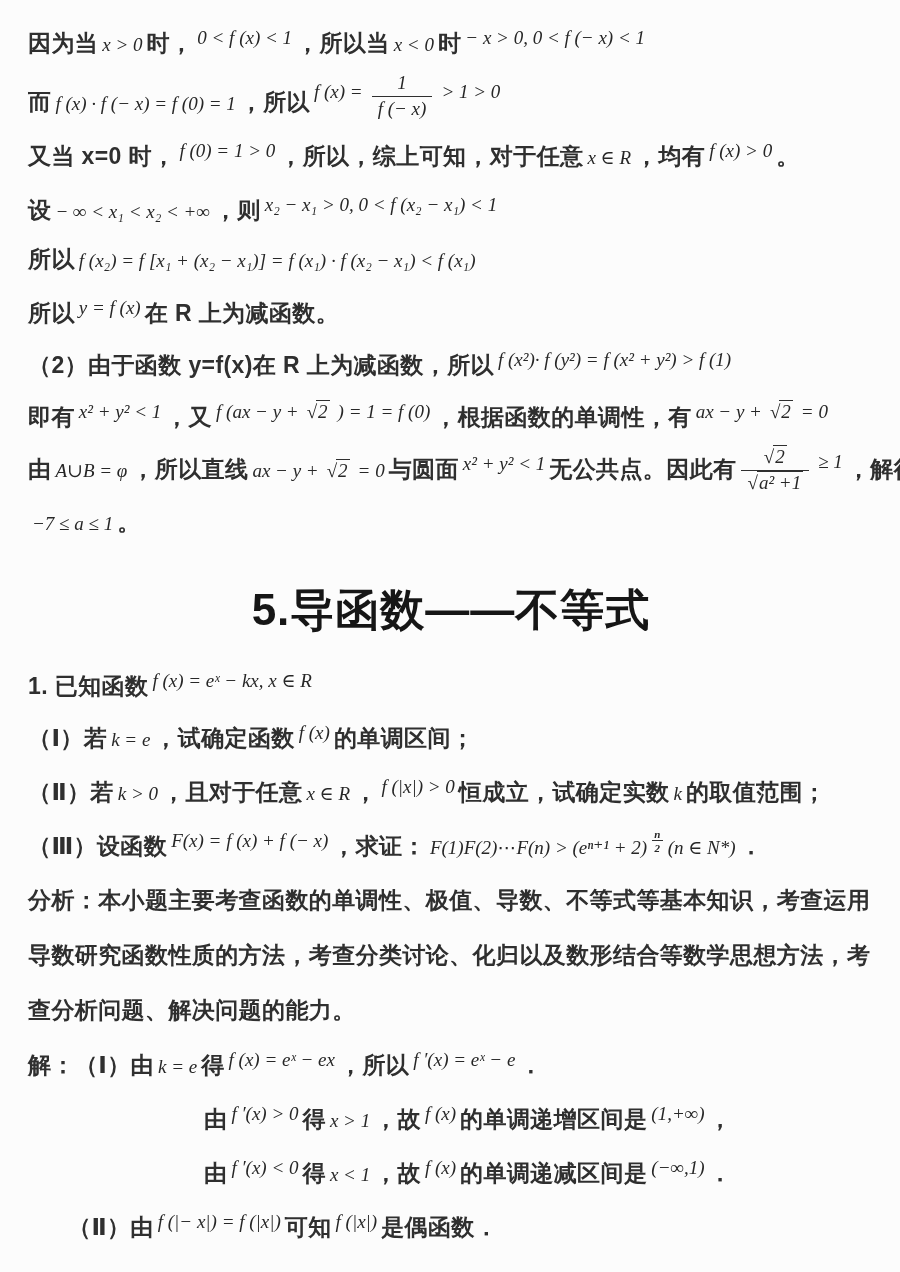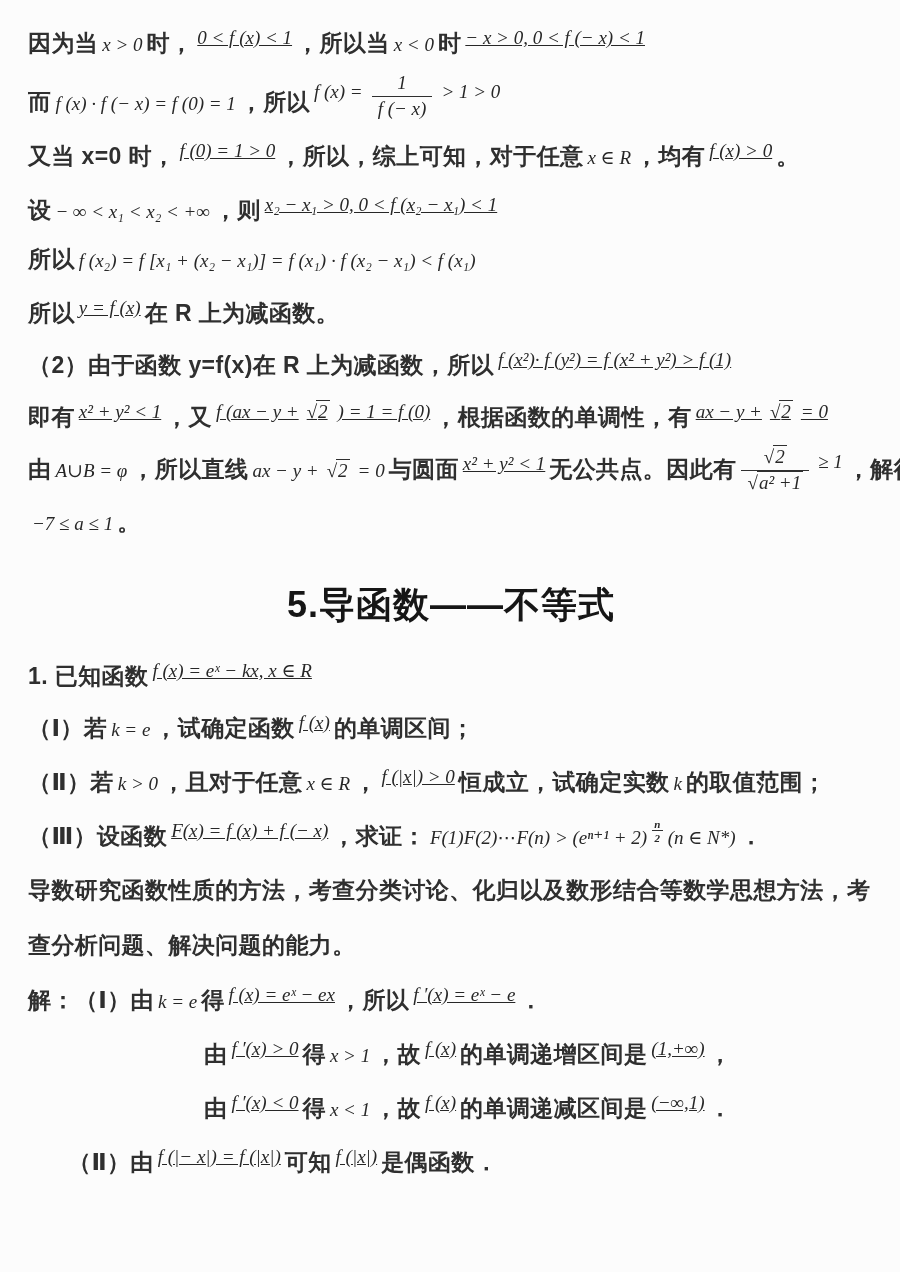--- a/index.html
+++ b/index.html
@@ -27,21 +27,21 @@
   .seg-cn { }
   .seg-m {
     font-family: "Liberation Serif", "DejaVu Serif", "DejaVu Sans", serif;
     font-style: italic;
     font-weight: 500;
     font-size: 19px;
     letter-spacing: 0;
     margin: 0 4px;
     color: #272727;
   }
-  .up { vertical-align: 7px; text-decoration: underline; }
+  .up { vertical-align: 7px; }
 
   .frac {
     display: inline-flex;
     flex-direction: column;
     align-items: center;
     vertical-align: middle;
     line-height: 1.2;
     margin: 0 5px;
     font-size: 18px;
   }
@@ -66,21 +66,21 @@
     font-family: "Liberation Serif", "DejaVu Serif", serif;
     font-style: italic;
     margin: 0 1px;
     color: #272727;
   }
   .supfrac .sfn { border-bottom: 1px solid #2f2f2f; padding: 0 2px; }
   .supfrac .sfd { padding-top: 1px; }
 
   .heading {
     text-align: center;
-    font-size: 36px;
+    font-size: 44px;
     font-weight: 800;
     letter-spacing: 1px;
     color: #161616;
     margin: 38px 0 24px 0;
     line-height: 1.25;
   }
 </style>
 </head>
 <body style="background: rgb(252, 252, 252); color: rgb(47, 47, 47);">
 
@@ -113,19 +113,20 @@
 <h1 class="heading" style="color: rgb(22, 22, 22);">5.导函数——不等式</h1>
 
 <div id="problem-section">
     <div class="line"><span class="seg-cn">1. 已知函数</span><span class="seg-m up">f (x) = eˣ − kx,  x ∈ R</span></div>
     <div class="line"><span class="seg-cn">（Ⅰ）若</span><span class="seg-m">k = e</span><span class="seg-cn">，试确定函数</span><span class="seg-m up">f (x)</span><span class="seg-cn">的单调区间；</span></div>
     <div class="line"><span class="seg-cn">（Ⅱ）若</span><span class="seg-m">k &gt; 0</span><span class="seg-cn">，且对于任意</span><span class="seg-m">x ∈ R</span><span class="seg-cn">，</span><span class="seg-m up">f (|x|) &gt; 0</span><span class="seg-cn">恒成立，试确定实数</span><span class="seg-m">k</span><span class="seg-cn">的取值范围；</span></div>
     <div class="line"><span class="seg-cn">（Ⅲ）设函数</span><span class="seg-m up">F(x) = f (x) + f (− x)</span><span class="seg-cn">，求证：</span><span class="seg-m">F(1)F(2)⋯F(n) &gt; (eⁿ⁺¹ + 2)</span><span class="supfrac">
         <span class="sfn">n</span>
         <span class="sfd">2</span>
       </span><span class="seg-m">(n ∈ N*)</span><span class="seg-cn">．</span></div>
+    <div class="line loose"><span class="seg-cn">分析：本小题主要考查函数的单调性、极值、导数、不等式等基本知识，考查运用</span></div>
     <div class="line loose"><span class="seg-cn">导数研究函数性质的方法，考查分类讨论、化归以及数形结合等数学思想方法，考</span></div>
     <div class="line loose"><span class="seg-cn">查分析问题、解决问题的能力。</span></div>
     <div class="line"><span class="seg-cn">解：（Ⅰ）由</span><span class="seg-m">k = e</span><span class="seg-cn">得</span><span class="seg-m up">f (x) = eˣ − ex</span><span class="seg-cn">，所以</span><span class="seg-m up">f ′(x) = eˣ − e</span><span class="seg-cn">．</span></div>
     <div class="line ind1"><span class="seg-cn">由</span><span class="seg-m up">f ′(x) &gt; 0</span><span class="seg-cn">得</span><span class="seg-m">x &gt; 1</span><span class="seg-cn">，故</span><span class="seg-m up">f (x)</span><span class="seg-cn">的单调递增区间是</span><span class="seg-m up">(1,+∞)</span><span class="seg-cn">，</span></div>
     <div class="line ind1"><span class="seg-cn">由</span><span class="seg-m up">f ′(x) &lt; 0</span><span class="seg-cn">得</span><span class="seg-m">x &lt; 1</span><span class="seg-cn">，故</span><span class="seg-m up">f (x)</span><span class="seg-cn">的单调递减区间是</span><span class="seg-m up">(−∞,1)</span><span class="seg-cn">．</span></div>
     <div class="line ind2"><span class="seg-cn">（Ⅱ）由</span><span class="seg-m up">f (|− x|) = f (|x|)</span><span class="seg-cn">可知</span><span class="seg-m up">f (|x|)</span><span class="seg-cn">是偶函数．</span></div>
   </div>
 
 </body></html>

